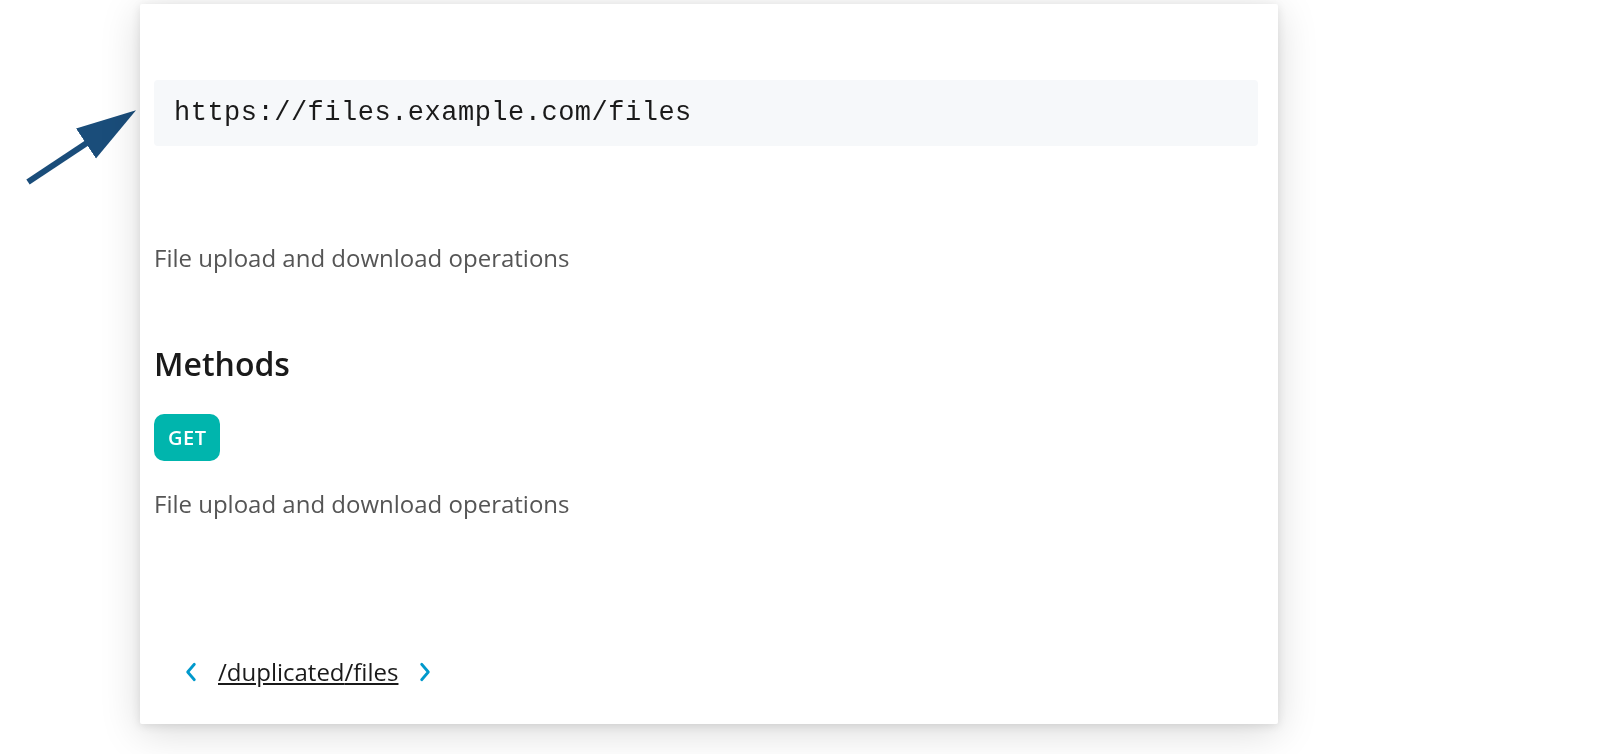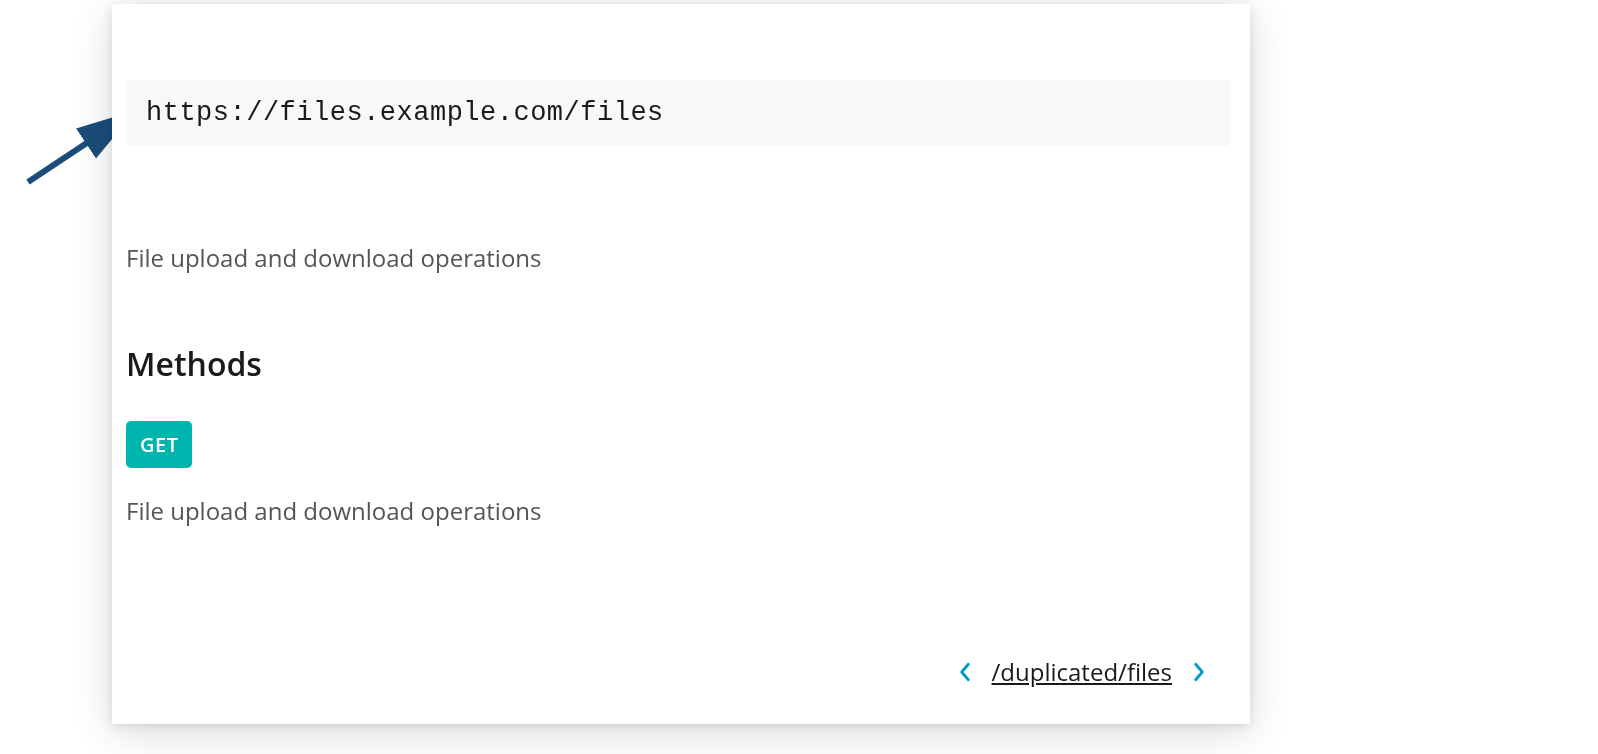--- a/index.html
+++ b/index.html
@@ -9,21 +9,21 @@
     }
     body {
       font-family: 'Open Sans', -apple-system, BlinkMacSystemFont, 'Segoe UI', sans-serif;
       background: #ffffff;
       width: 1598px;
       height: 754px;
       position: relative;
     }
     .card {
       position: absolute;
-      left: 112px;
+      left: 140px;
       top: 4px;
       width: 1138px;
       height: 720px;
       background: #ffffff;
       box-shadow: 0 8px 40px rgba(0,0,0,0.15), 0 2px 10px rgba(0,0,0,0.1);
       border-radius: 2px;
       padding: 0;
     }
     .url-block {
       margin: 76px 20px 0 14px;
@@ -35,49 +35,49 @@
       color: #1a1a1a;
       letter-spacing: 0.5px;
     }
     .description {
       margin: 95px 20px 0 14px;
       font-size: 24px;
       color: #555555;
       font-weight: 400;
     }
     .methods-heading {
-      margin: 68px 20px 8px 14px;
+      margin: 68px 20px 1px 14px;
       font-size: 32px;
       color: #1a1a1a;
       font-weight: 600;
     }
     .method-badge {
       display: inline-block;
       margin: 28px 20px 0 14px;
       padding: 10px 14px;
       background: #00b5ad;
       color: #ffffff;
       font-size: 20px;
       font-weight: 600;
-      border-radius: 5px;
+      border-radius: 10px;
       letter-spacing: 0.5px;
     }
     .method-description {
       margin: 26px 20px 0 14px;
       font-size: 24px;
       color: #555555;
       font-weight: 400;
     }
     .nav-footer {
       position: absolute;
       bottom: 36px;
       left: 44px;
       right: 44px;
       display: flex;
-      justify-content: flex-end;
+      justify-content: flex-start;
       align-items: center;
     }
     .nav-link {
       display: flex;
       align-items: center;
       gap: 20px;
       text-decoration: none;
       cursor: pointer;
     }
     .nav-link-text {

